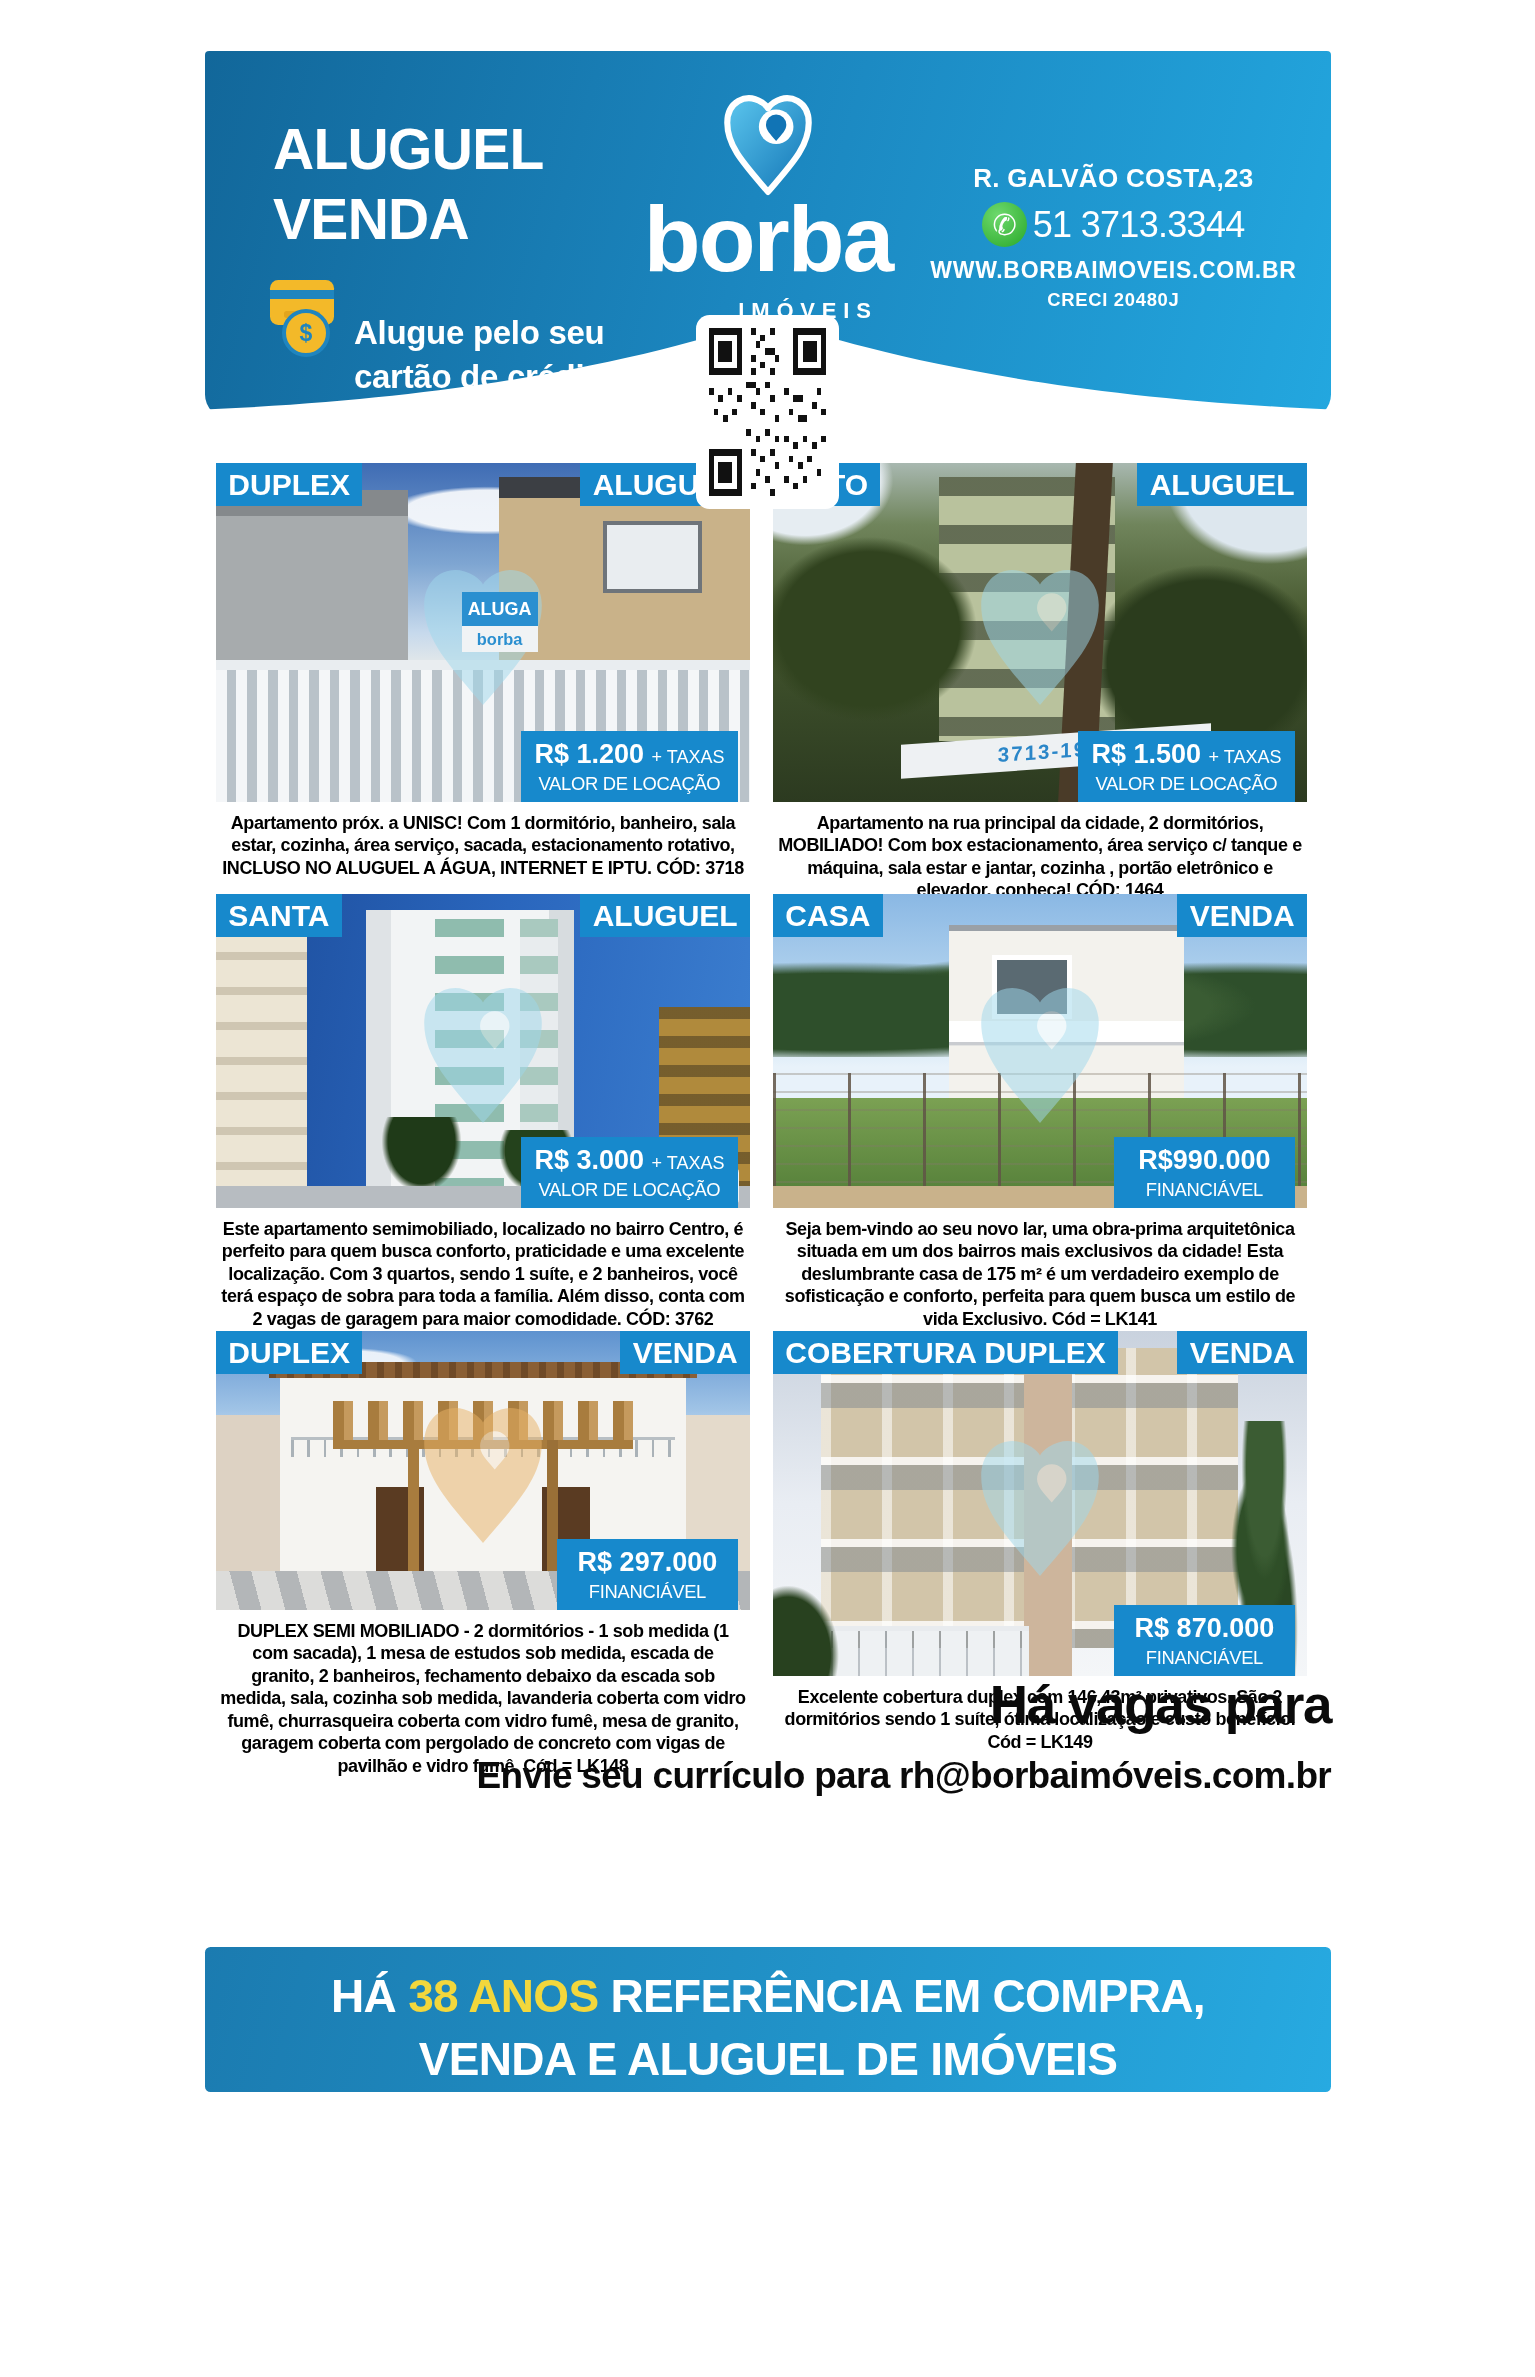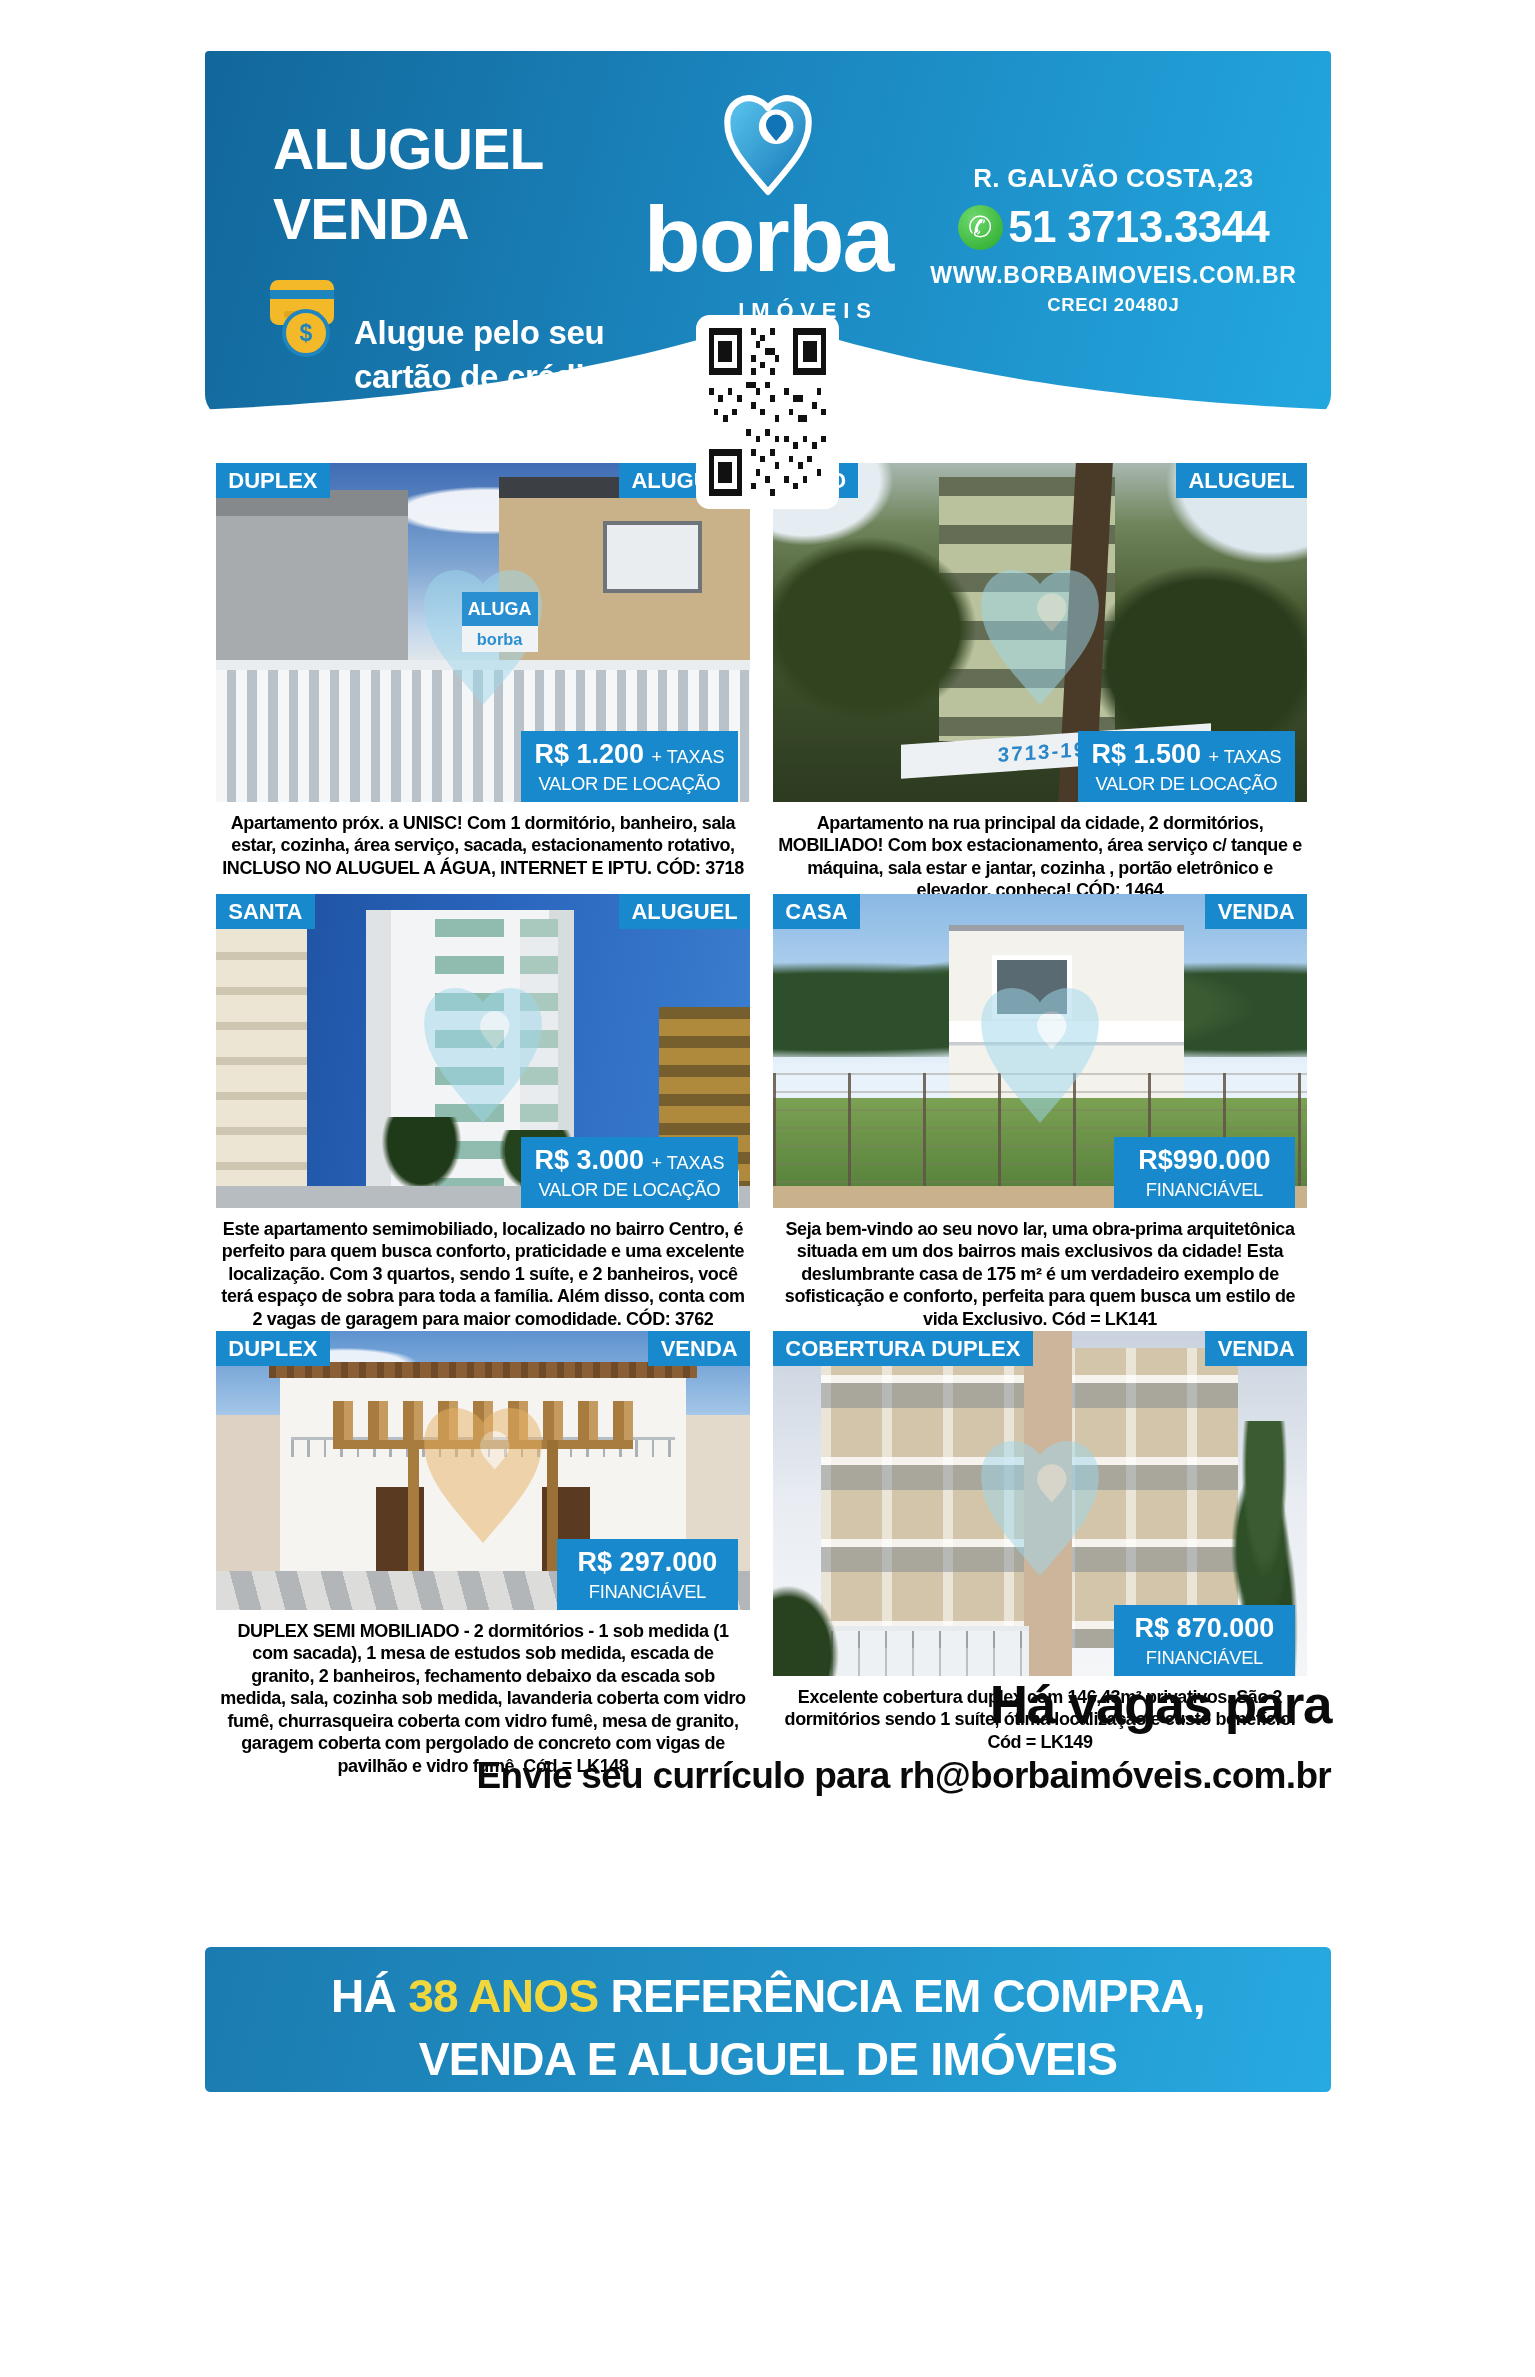--- a/index.html
+++ b/index.html
@@ -24,36 +24,36 @@
   .pin-logo{position:absolute;left:50%;top:35px;transform:translateX(-50%);width:104px;height:112px;}
   .wordmark{position:absolute;left:50%;top:142px;transform:translateX(-50%);
             color:#fff;font-size:93px;font-weight:700;letter-spacing:-2px;line-height:1;}
   .logo-sub{position:absolute;left:50%;top:247px;transform:translateX(-50%) translateX(40px);
             color:#fff;font-size:22px;font-weight:700;letter-spacing:6.8px;}
   .hd-right{position:absolute;right:24.6px;top:111px;width:386px;text-align:center;color:#fff;}
   .addr{font-size:26px;font-weight:700;line-height:32px;letter-spacing:0.3px;}
   .phone-row{margin-top:8.2px;display:flex;align-items:center;justify-content:center;gap:5.5px;}
   .wa{width:45px;height:45px;border-radius:50%;background:radial-gradient(circle at 35% 30%,#6ed96d,#28a829);
       color:#fff;font-size:29px;display:flex;align-items:center;justify-content:center;flex:0 0 auto;}
-  .phone{font-size:44px;font-weight:700;letter-spacing:-0.7px;}
+  .phone{font-size:36px;font-weight:400;letter-spacing:-0.7px;}
   .site{font-size:23px;font-weight:700;margin-top:9.6px;letter-spacing:0.7px;}
   .creci{font-size:18.4px;font-weight:700;margin-top:5.5px;letter-spacing:0.7px;}
   .qr-box{position:absolute;left:696px;top:315px;width:143px;height:194px;background:#fff;
           border-radius:13.6px;z-index:5;display:flex;align-items:center;justify-content:center;}
   .qr-box svg{width:117px;height:168px;}
 
   
   .card{position:absolute;width:534px;}
   .c1{left:216px;top:463px;}  .c2{left:773px;top:463px;}
   .c3{left:216px;top:894px;} .c4{left:773px;top:894px;}
   .c5{left:216px;top:1331px;} .c6{left:773px;top:1331px;}
   .photo{position:relative;overflow:hidden;width:100%;}
   .ph1,.ph2{height:339px;} .ph3,.ph4{height:314px;} .ph5{height:279px;} .ph6{height:345px;}
   .photo>div{position:absolute;}
-  .tag{position:absolute;top:0;z-index:4;background:#1789cc;color:#fff;font-size:22px;font-weight:700;
+  .tag{position:absolute;top:0;z-index:4;background:#1789cc;color:#fff;font-size:30px;font-weight:700;
        line-height:1;padding:6.8px 12.3px 6.1px;white-space:nowrap;}
   .tl{left:0;} .tr{right:0;}
   .price{position:absolute;right:12px;bottom:0;z-index:4;background:#1789cc;color:#fff;
          padding:8.2px 13.6px 6.8px;text-align:center;min-width:154px;}
   .price-main{font-size:27px;font-weight:700;white-space:nowrap;}
   .sfx{font-size:18px;font-weight:400;}
   .price-note{font-size:18.4px;font-weight:300;margin-top:3.4px;white-space:nowrap;letter-spacing:-0.3px;}
   .desc{margin:9.6px auto 0;width:99%;text-align:center;color:#000;
         font-size:18px;font-weight:700;line-height:22.5px;letter-spacing:-0.4px;}
   .wm{position:absolute;left:50%;top:50%;transform:translate(-50%,-50%);width:147px;height:174px;

